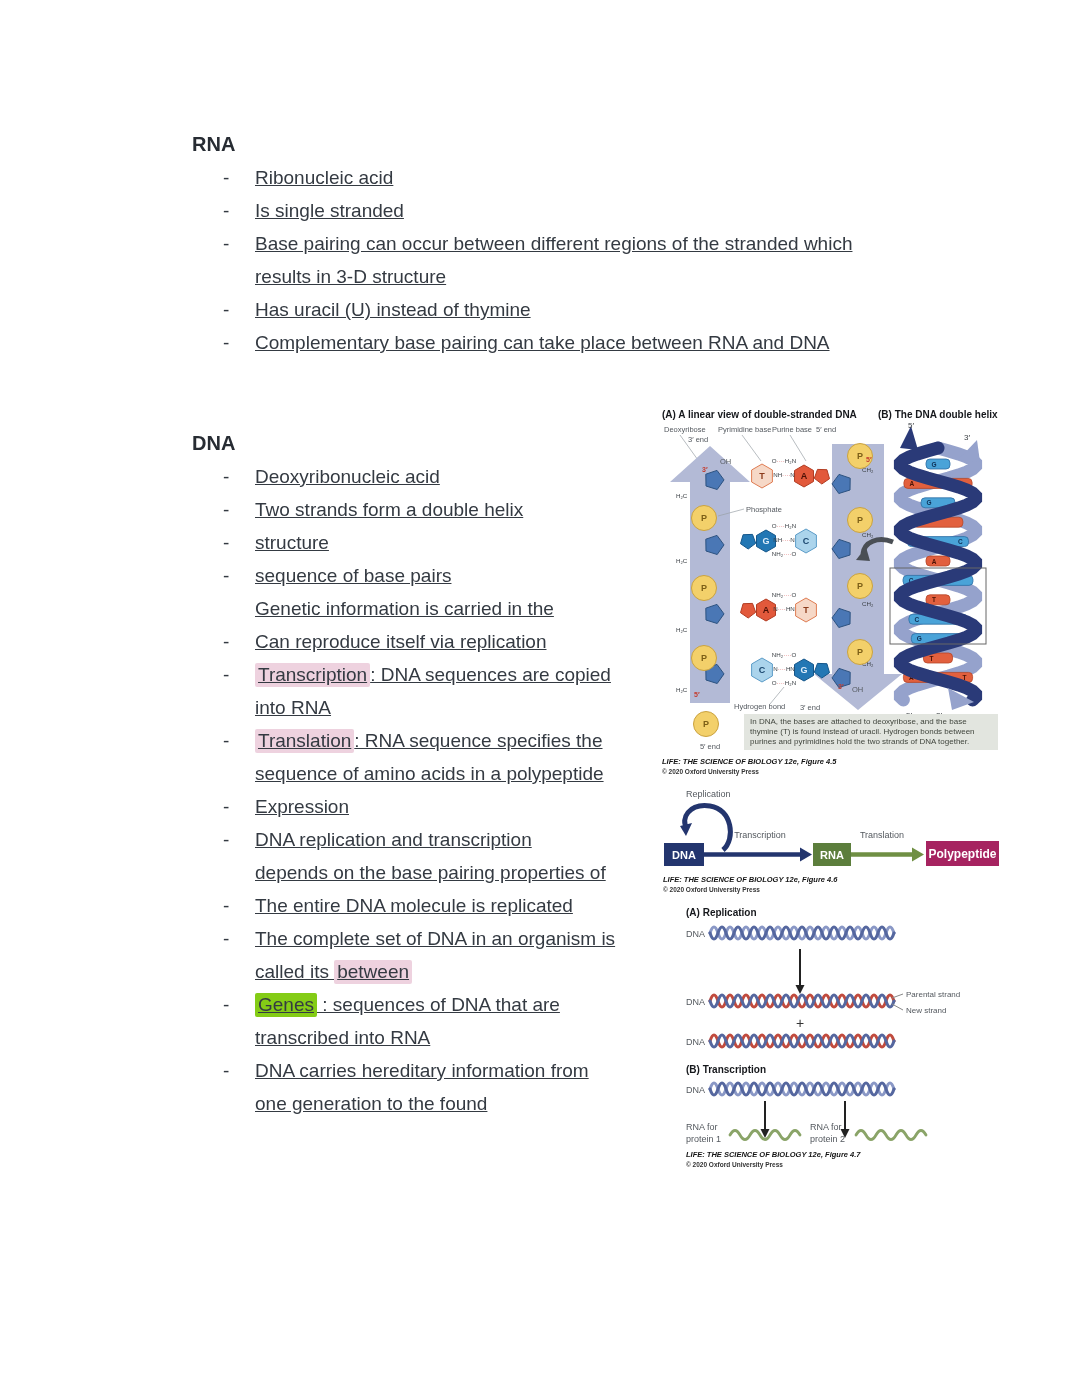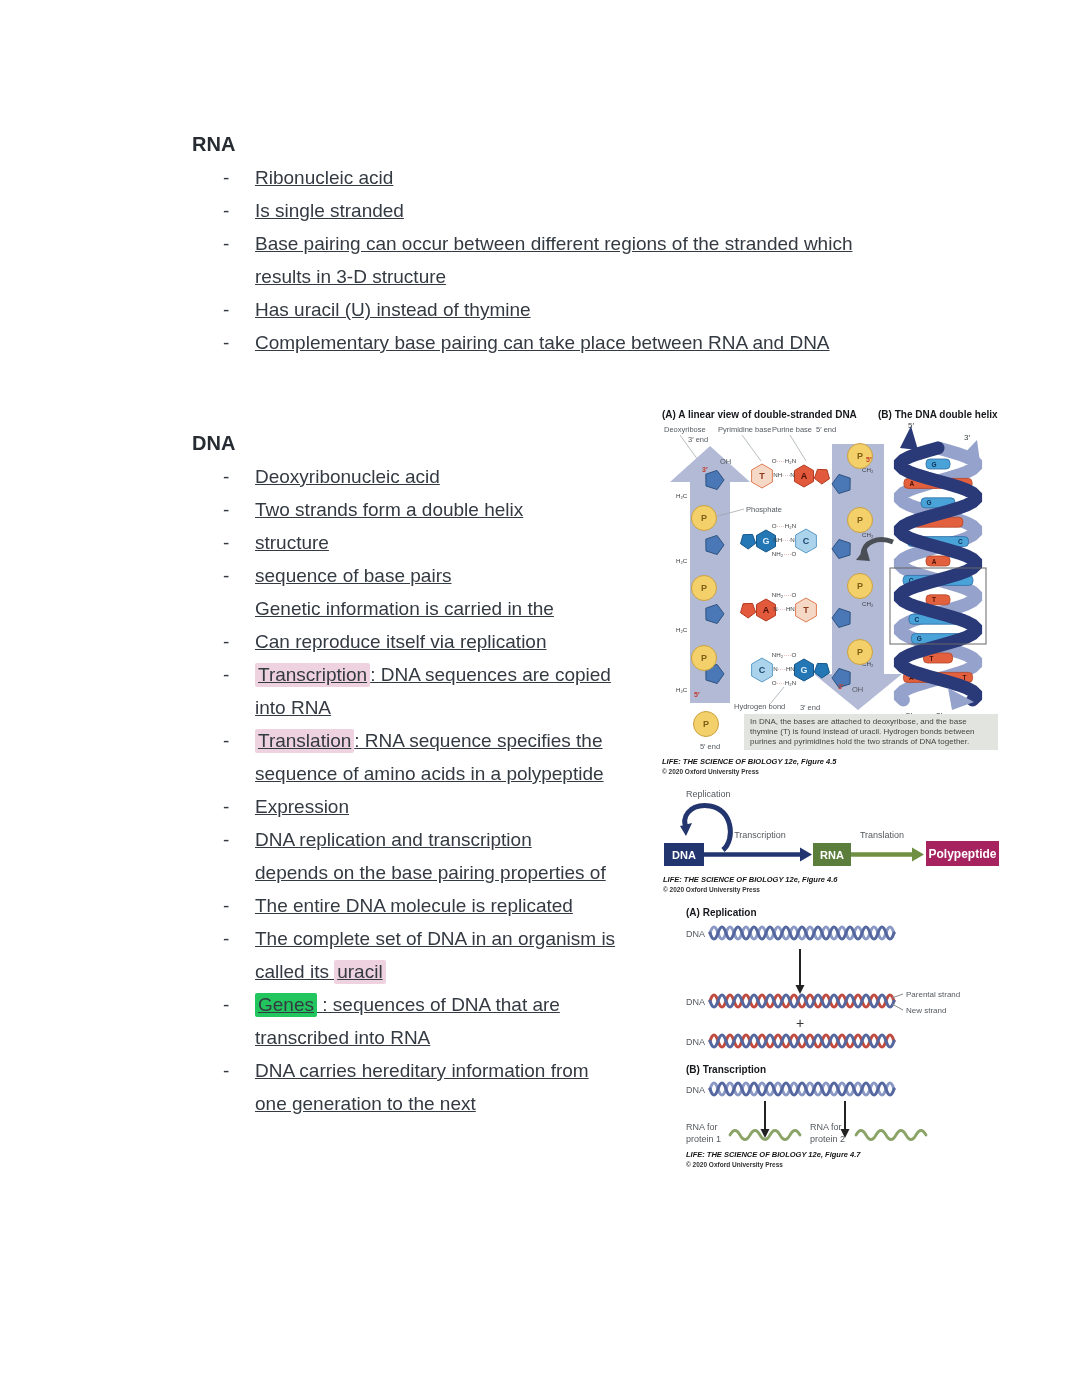--- a/index.html
+++ b/index.html
@@ -142,35 +142,35 @@
       <li>
         <span class="dash">-</span>
         <div class="btext">
           <div class="bline"><span>The entire DNA molecule is replicated</span></div>
         </div>
       </li>
       <li>
         <span class="dash">-</span>
         <div class="btext">
           <div class="bline"><span>The complete set of DNA in an organism is</span></div>
-          <div class="bline"><span>called its </span><span class="hl" style="background: rgb(238, 210, 223);">uracil</span></div>
-        </div>
-      </li>
-      <li>
-        <span class="dash">-</span>
-        <div class="btext">
-          <div class="bline"><span class="hl" style="background: #22c55e;">Genes</span><span> : sequences of DNA that are</span></div>
+          <div class="bline"><span>called its </span><span class="hl" style="background: rgb(238, 210, 223);">between</span></div>
+        </div>
+      </li>
+      <li>
+        <span class="dash">-</span>
+        <div class="btext">
+          <div class="bline"><span class="hl" style="background: #84cc16;">Genes</span><span> : sequences of DNA that are</span></div>
           <div class="bline"><span>transcribed into RNA</span></div>
         </div>
       </li>
       <li>
         <span class="dash">-</span>
         <div class="btext">
           <div class="bline"><span>DNA carries hereditary information from</span></div>
-          <div class="bline"><span>one generation to the next</span></div>
+          <div class="bline"><span>one generation to the found</span></div>
         </div>
       </li>
     </ul>
 
   <svg id="fig45" class="fig fig45" viewBox="0 0 340 377">
       <text x="2" y="10" class="ftitle">(A)  A linear view of double-stranded DNA</text>
       <text x="218" y="10" class="ftitle">(B)  The DNA double helix</text>
       <g>
         <text x="4" y="24" class="flab">Deoxyribose</text>
         <text x="28" y="34" class="flab">3′ end</text>

